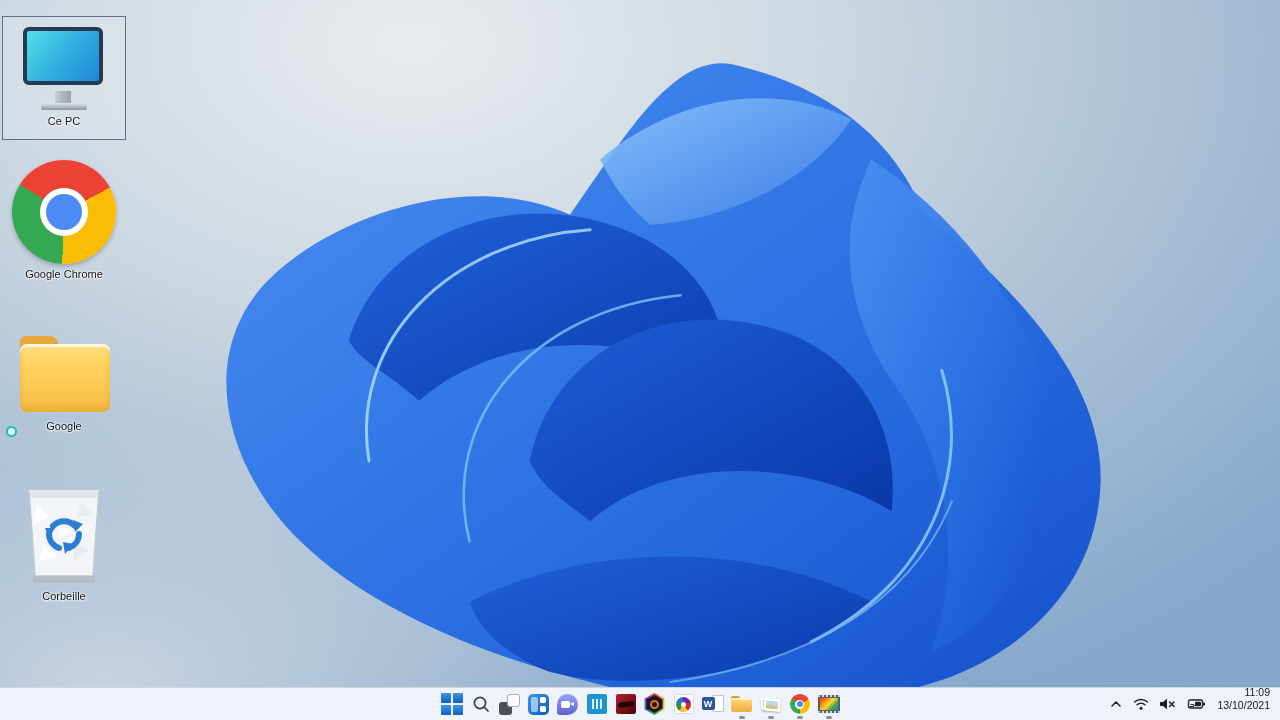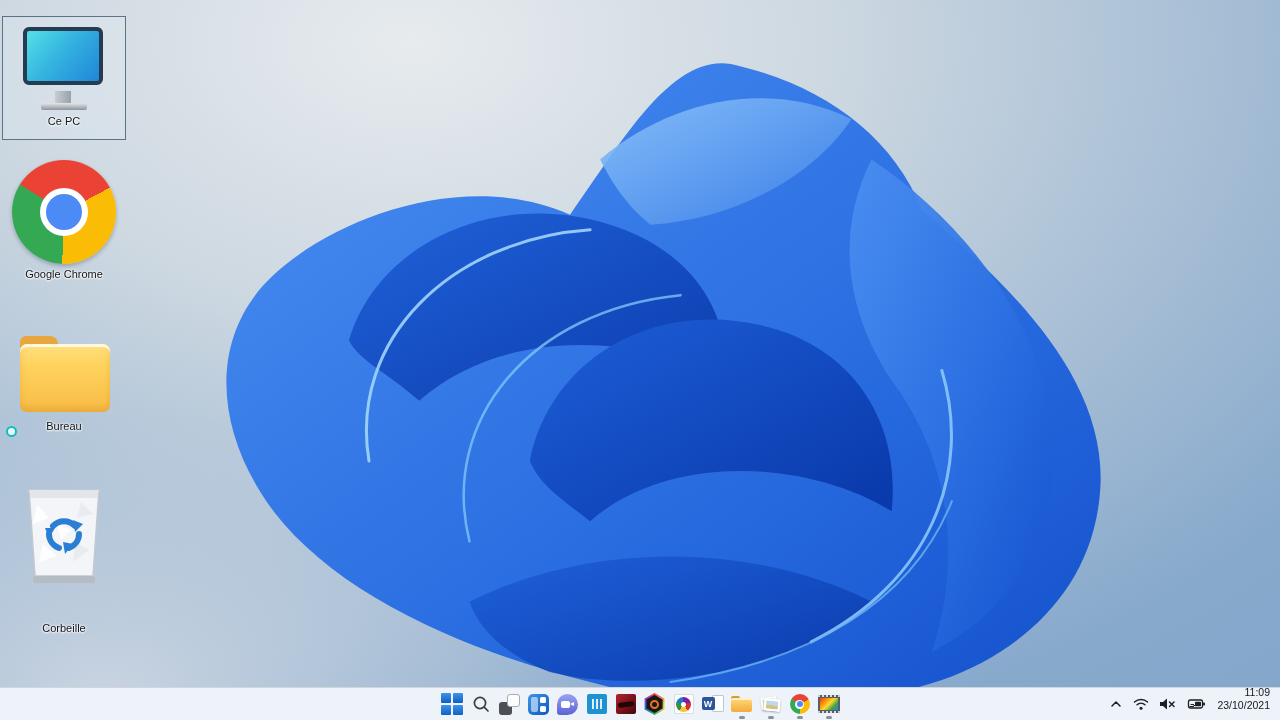--- a/index.html
+++ b/index.html
@@ -11,21 +11,21 @@
   }
   
   #bloom{position:absolute;left:168px;top:38px;width:1005px;height:665px;pointer-events:none;}
   
   .cell{position:absolute;width:124px;display:flex;flex-direction:column;align-items:center;cursor:default;justify-content:center;}
   .cell .label{margin-top:4px;font-size:11px;line-height:12px;color:#101418;text-align:center;
     text-shadow:0 0 3px #fff,0 0 2px #fff,0 1px 2px rgba(255,255,255,.9);}
   #cell-cepc{left:2px;top:16px;height:124px;border:1px solid #5d7286;background:rgba(230,240,248,.25);box-sizing:border-box;justify-content:flex-start;}
   #cell-chrome{left:2px;top:160px;}
   #cell-bureau{left:2px;top:328px;}
-  #cell-corbeille{left:2px;top:484px;gap:32px;}
+  #cell-corbeille{left:2px;top:484px;}
   
   .monitor{margin-top:10px;width:86px;height:84px;position:relative;}
   .monitor .screen{position:absolute;left:2px;top:0;width:80px;height:58px;border:4px solid #243b52;border-radius:6px;
     background:linear-gradient(130deg,#54e0e6 0%,#35b4e0 45%,#1f86d8 100%);box-sizing:border-box;}
   .monitor .neck{position:absolute;left:34px;top:64px;width:16px;height:12px;background:linear-gradient(90deg,#c7ccd2,#9aa1a9);}
   .monitor .base{position:absolute;left:20px;top:76px;width:46px;height:7px;border-radius:2px;background:linear-gradient(180deg,#e4e7ea,#8d949c);}
   
   .chromeball{position:relative;width:104px;height:104px;border-radius:50%;
     background:conic-gradient(from 0deg,#ea4335 0 62deg,#fbbc05 62deg 182deg,#34a853 182deg 302deg,#ea4335 302deg 360deg);
     box-shadow:0 2px 4px rgba(0,0,40,.25);}
@@ -157,21 +157,21 @@
     </div>
     <div class="label">Google Chrome</div>
   </div>
 
   <div class="cell" id="cell-bureau">
     <div class="folder">
       <div class="tab"></div>
         <div class="body"></div>
     </div>
     <div class="sync-badge"></div>
-    <div class="label">Bureau</div>
+    <div class="label">Google</div>
   </div>
 
   <div class="cell" id="cell-corbeille">
     <svg width="82" height="102" viewBox="0 0 82 102">
       <polygon points="6,6 76,6 70,92 12,92" fill="#f3f5f8" stroke="#c2c8cf" stroke-width="1.5"></polygon>
       <polygon points="6,6 76,6 74,14 8,14" fill="#e2e6eb"></polygon>
       <polygon points="14,20 26,34 10,40" fill="#ffffff" opacity=".9"></polygon>
       <polygon points="58,18 70,30 54,34" fill="#e8ecf0"></polygon>
       <polygon points="20,60 34,72 16,78" fill="#ffffff" opacity=".85"></polygon>
       <polygon points="52,58 66,66 50,78" fill="#e8ecf0"></polygon>
@@ -311,17 +311,17 @@
         <svg width="20" height="14" viewBox="0 0 20 14">
           <rect x="2.5" y="3" width="14" height="8" rx="1.8" fill="none" stroke="#1c1f23" stroke-width="1.3"></rect>
           <rect x="17" y="5.5" width="2" height="3" rx="0.8" fill="#1c1f23"></rect>
           <rect x="9" y="4.8" width="6" height="4.4" rx="0.8" fill="#1c1f23"></rect>
           <path d="M4,9.5 L7.5,9.5 M5,7.5 L7.5,7.5" stroke="#1c1f23" stroke-width="1.2" stroke-linecap="round"></path>
           <path d="M7.5,8.5 L9,8.5" stroke="#1c1f23" stroke-width="1.2"></path>
         </svg>
       </button>
       <div id="clock">
         <span>11:09</span>
-        <span>23/10/2021</span>
+        <span>13/10/2021</span>
       </div>
     </div>
   </div>
 </div>
 
 </body></html>

